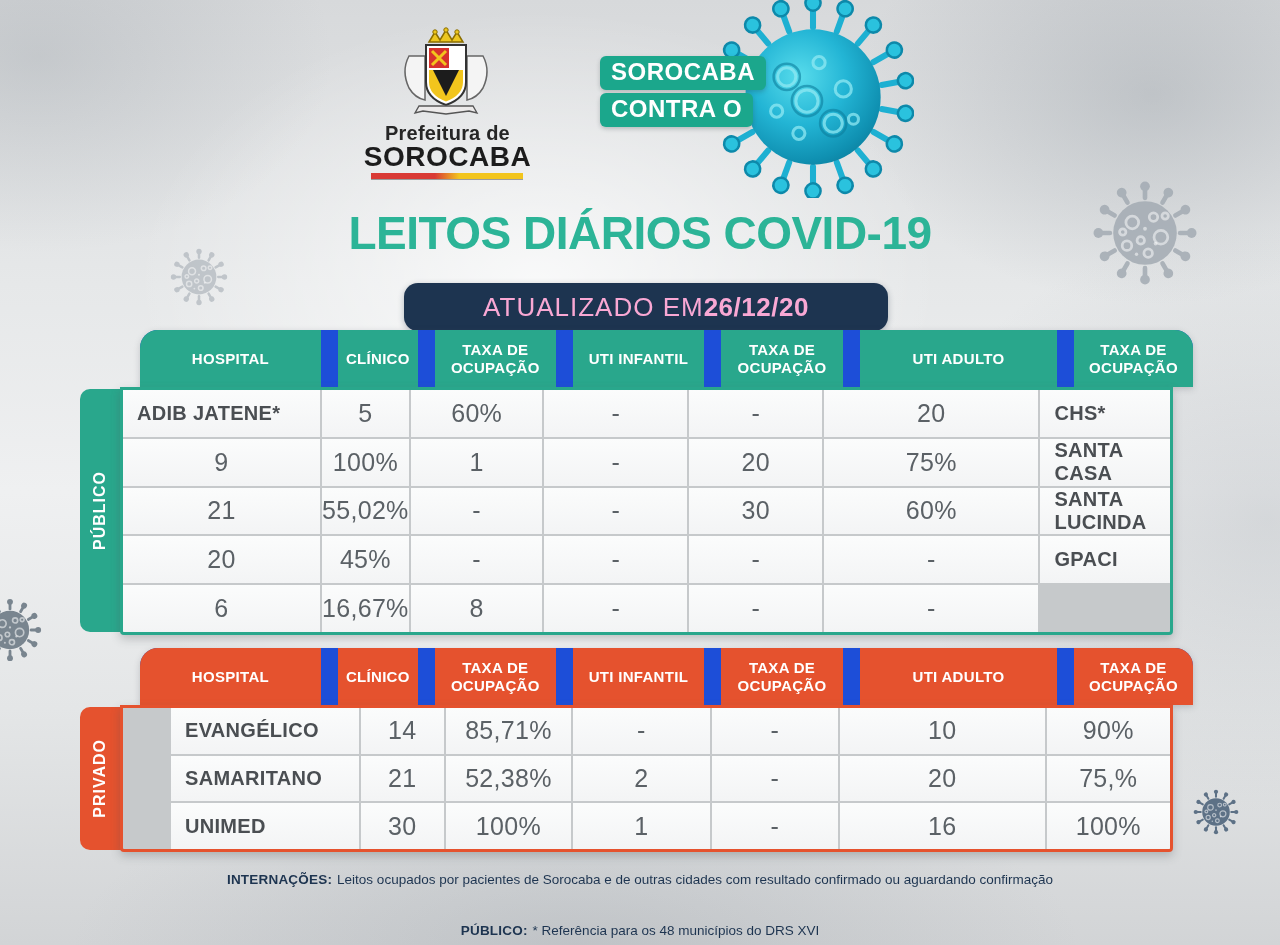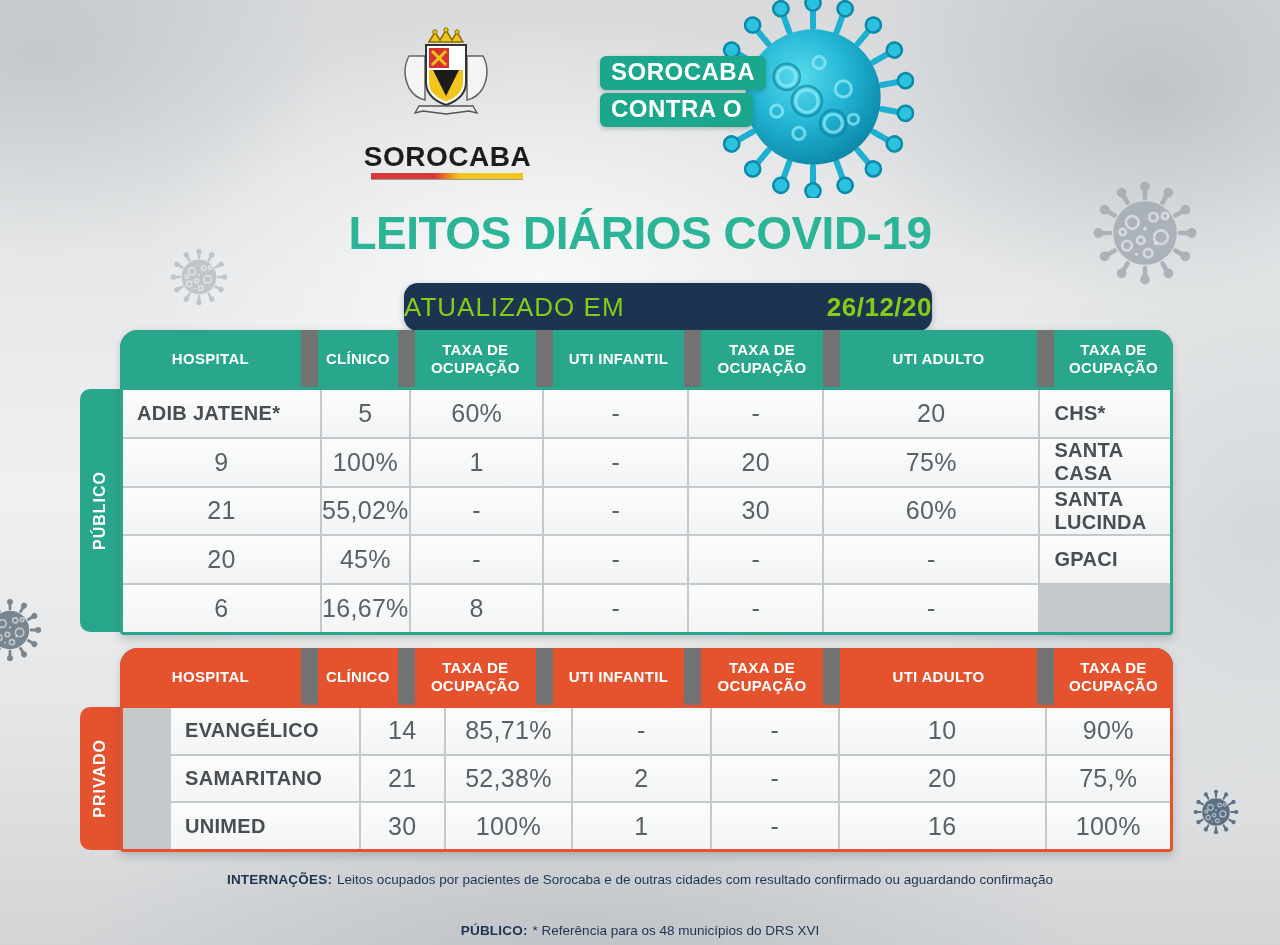--- a/index.html
+++ b/index.html
@@ -32,30 +32,30 @@
     box-shadow:0 1px 0 rgba(0,0,0,.35);}
   .badges{position:absolute;left:600px;top:56px;z-index:5;}
   .badge{display:table;margin:0 0 3px 0;padding:2px 11px 4px 11px;border-radius:6px;
     background:#1ba78c;color:#fff;font-weight:800;font-size:24px;letter-spacing:.5px;
     box-shadow:0 2px 4px rgba(40,60,60,.25);}
   .bigvirus{position:absolute;left:712px;top:-4px;width:202px;height:202px;z-index:1;}
 
   
   .title{position:absolute;left:0;top:206px;width:100%;text-align:center;
     font-size:46px;font-weight:800;letter-spacing:-.5px;color:#2cb497;}
-  .banner{position:absolute;left:404px;top:283px;width:528px;height:48px;border-radius:14px;
-    background:#1d3450;color:#84cc16;display:flex;align-items:center;justify-content:space-between;
+  .banner{position:absolute;left:404px;top:283px;width:484px;height:48px;border-radius:14px;
+    background:#1d3450;color:#f9a8d4;display:flex;align-items:center;justify-content:center;
     font-size:26px;letter-spacing:1px;box-shadow:0 2px 6px rgba(30,45,65,.3);}
   .banner .date{font-weight:800;letter-spacing:.5px;}
 
   
   .thead,.tbody{position:absolute;left:120px;width:1053px;display:grid;
     grid-template-columns:190fr 84fr 127fr 138fr 128fr 207fr 125fr;box-sizing:border-box;}
-  .thead{height:57px;column-gap:17px;background:#737373;overflow:hidden;
-    border-radius:18px 18px 0 0;box-shadow:0 2px 6px rgba(80,85,90,.25);}
+  .thead{height:57px;column-gap:17px;background:#1d4ed8;overflow:hidden;
+    border-radius:18px 18px 0 0;box-shadow:0 2px 6px rgba(80,85,90,.25);margin-left:20px;}
   .thead .hc{display:flex;align-items:center;justify-content:center;text-align:center;
     color:#fff;font-weight:700;font-size:15px;line-height:1.2;letter-spacing:.3px;padding:0 4px;}
   .teal .hc{background:#29a78c;}
   .orange .hc{background:#e5522e;}
   .tbody{gap:2px;background:#c6c9cb;border:3px solid #29a78c;border-radius:0 0 4px 4px;
     grid-auto-rows:1fr;overflow:hidden;box-shadow:0 4px 10px rgba(80,85,90,.3);}
   .tbody.orange-b{border-color:#e5522e;}
   .tbody .c,.tbody .h{background:linear-gradient(180deg,#fbfcfc,#f3f4f5);display:flex;align-items:center;}
   .tbody .c{justify-content:center;font-size:25px;font-weight:400;color:#5b6166;letter-spacing:.3px;}
   .tbody .h{justify-content:flex-start;padding-left:14px;font-size:20px;font-weight:800;
@@ -226,20 +226,21 @@
     <circle cx="36" cy="6" r="2.2" fill="#ecc61f" stroke="#8a6d00"></circle>
       <circle cx="47" cy="4" r="2.2" fill="#ecc61f" stroke="#8a6d00"></circle>
       <circle cx="58" cy="6" r="2.2" fill="#ecc61f" stroke="#8a6d00"></circle>
     <path d="M27 19 L67 19 L67 56 Q67 72 47 79 Q27 72 27 56 Z" fill="#fff" stroke="#333" stroke-width="2"></path>
     <rect x="30" y="22" width="20" height="20" fill="#d7322d"></rect>
     <path d="M33 25 L47 39 M47 25 L33 39" stroke="#f2c51d" stroke-width="3"></path>
     <path d="M30 44 L64 44 L64 56 Q64 69 47 75.5 Q30 69 30 56 Z" fill="#f2c51d"></path>
     <path d="M34 44 L60 44 L47 70 Z" fill="#1c1c1c"></path>
     <path d="M20 80 L74 80 L78 87 L70 85 L47 88 L24 85 L16 87 Z" fill="#eceaea" stroke="#555" stroke-width="1.3"></path>
   </svg>
+  <div class="logo-l1">Prefeitura de</div>
   <div class="logo-l2">SOROCABA</div>
   <div class="flagbar"></div>
 
   <div class="badges">
     <div class="badge">SOROCABA</div>
     <div class="badge">CONTRA O</div>
   </div>
 
   <div class="title">LEITOS DIÁRIOS COVID-19</div>
 

